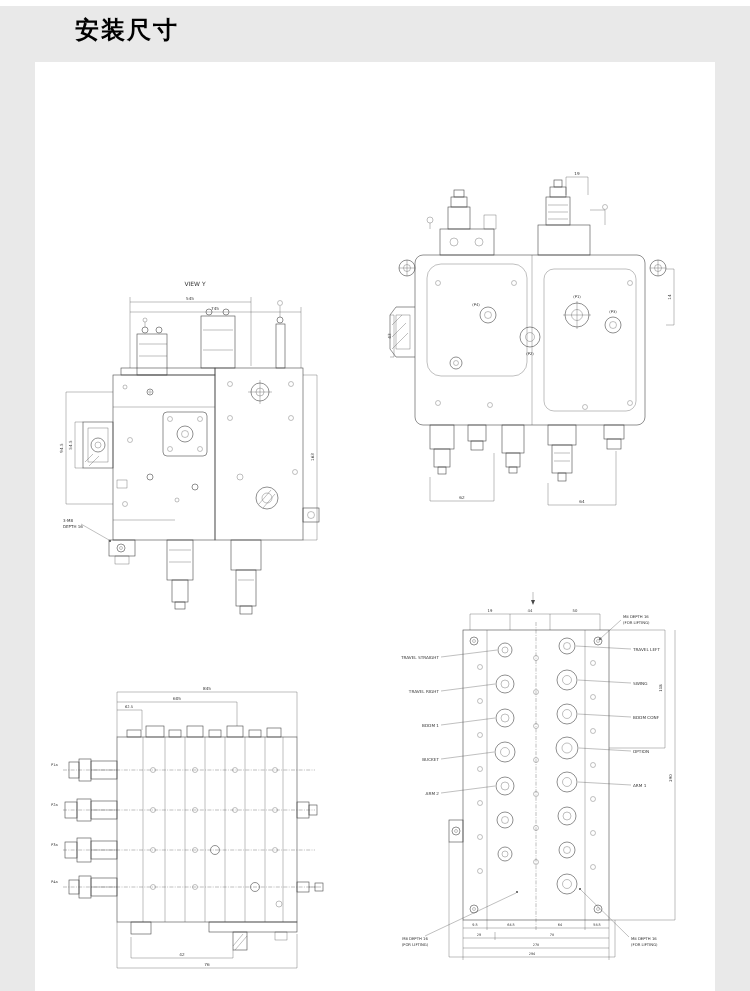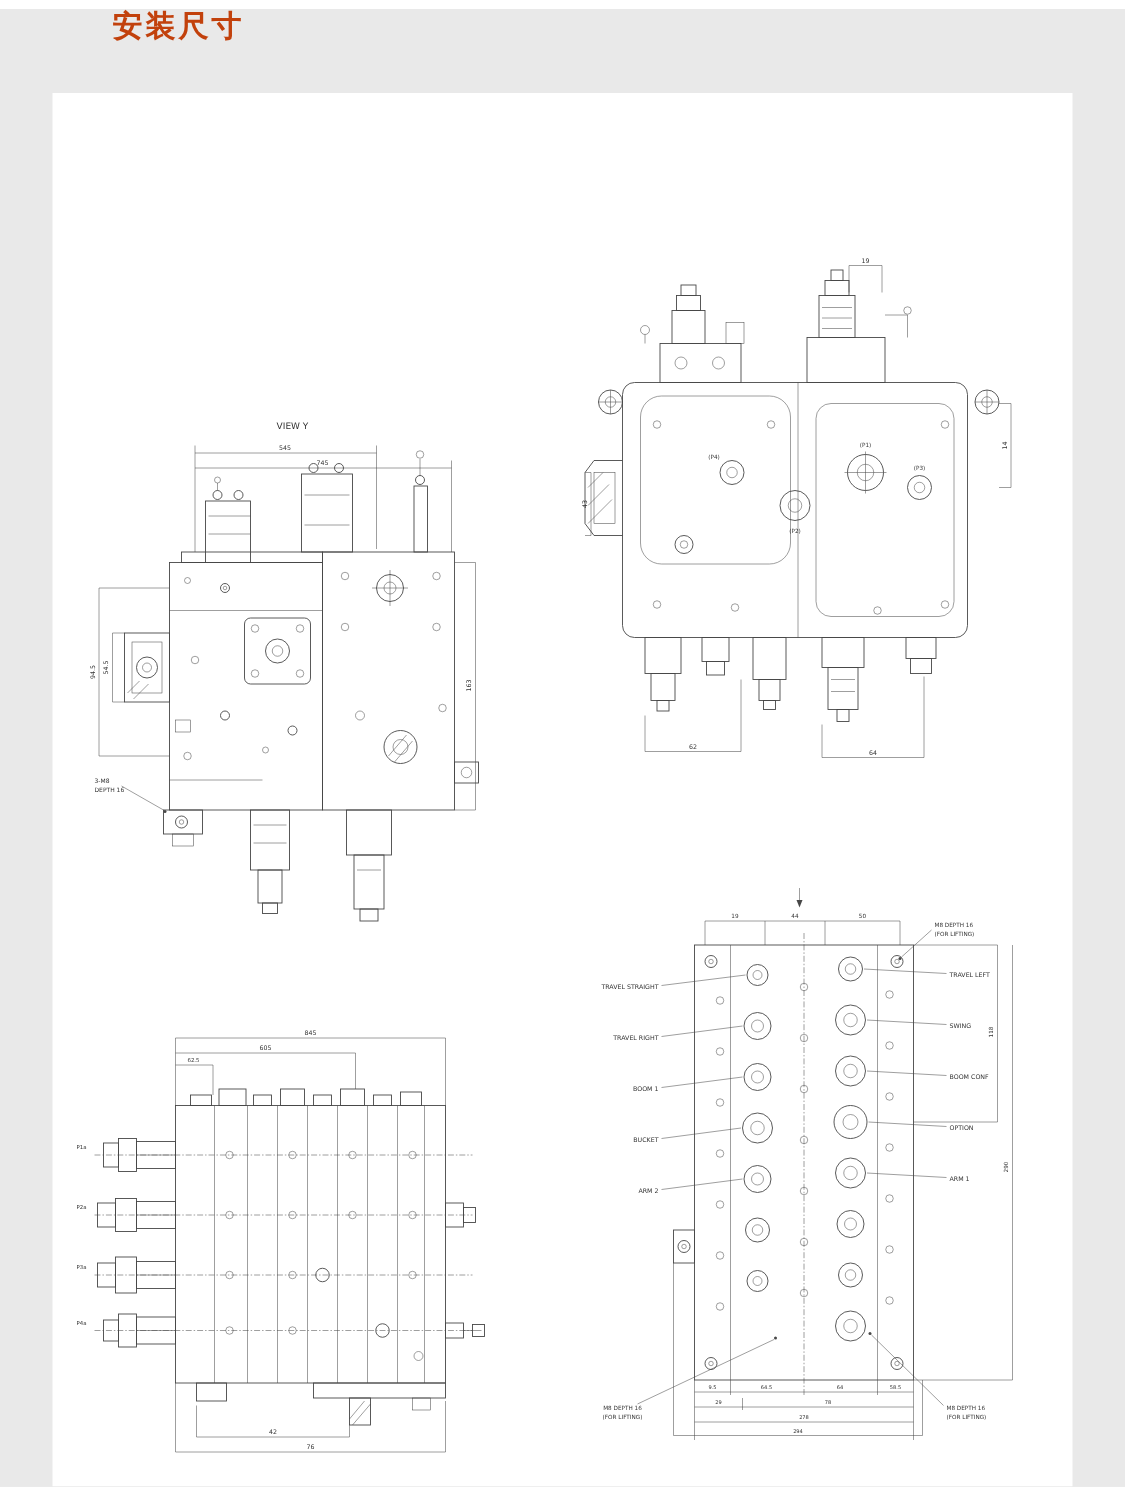--- a/index.html
+++ b/index.html
@@ -1,19 +1,19 @@
 <!DOCTYPE html>
 <html><head>
 <meta charset="utf-8">
 <style>
   *{box-sizing:border-box}
   body{margin:0;background:#d7d7d7}
   .page{position:relative;width:750px;height:991px;background:#e9e9e9;font-family:"Liberation Sans",sans-serif;overflow:hidden}
   .top-strip{position:absolute;left:0;top:0;width:100%;height:6px;background:#ffffff}
-  .page-title{position:absolute;left:75px;top:4px;font-size:20px;font-weight:700;color:#c2410c;letter-spacing:2px}
+  .page-title{position:absolute;left:75px;top:14px;font-size:24px;font-weight:700;color:#000000;letter-spacing:2px}
   .panel{position:absolute;left:35px;top:62px;width:680px;height:929px;background:#ffffff}
   .drawing{position:absolute}
   .d1{left:20px;top:210px}
   .d2{left:345px;top:103px}
   .d3{left:12px;top:620px}
   .d4{left:340px;top:526px}
   .drawing line,.drawing rect,.drawing circle,.drawing path,.drawing polyline{stroke:#474747;fill:none;stroke-width:.6;stroke-linecap:butt;stroke-linejoin:miter}
   .drawing .t{stroke-width:.35}
   .drawing .dash{stroke-width:.35;stroke-dasharray:4 1.3 1 1.3}
   .drawing .dot{fill:#474747;stroke:none}

